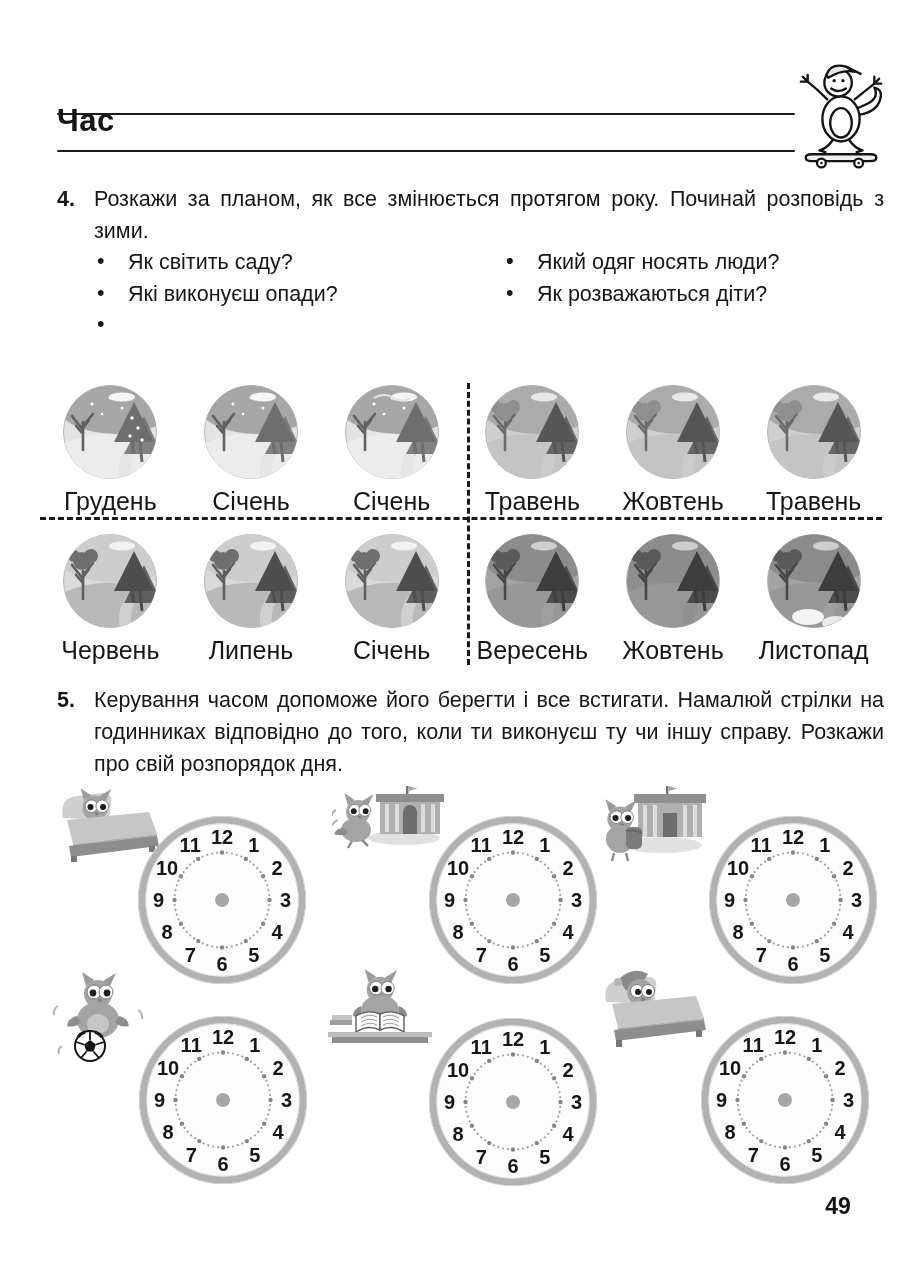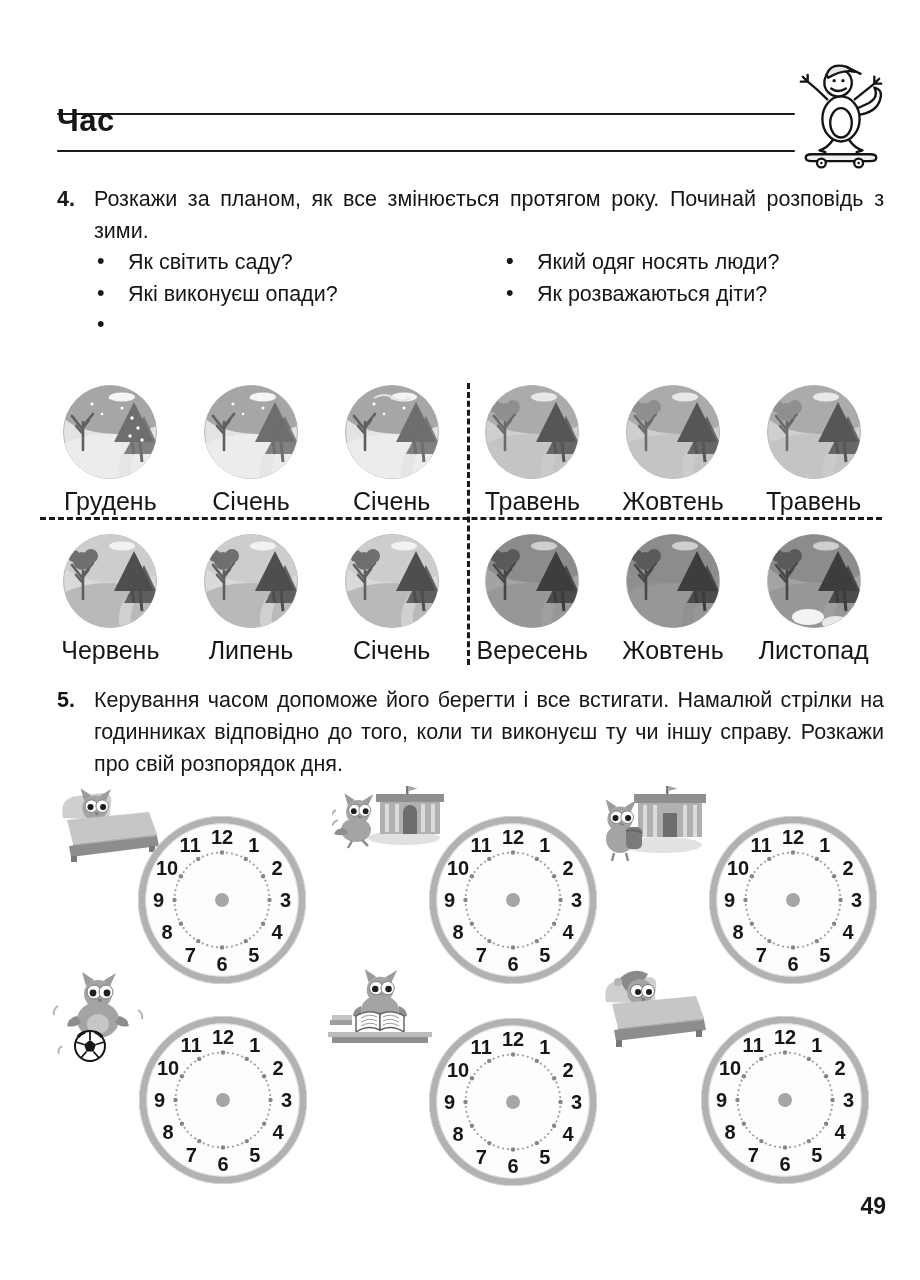--- a/index.html
+++ b/index.html
@@ -26,21 +26,21 @@
   .months{position:absolute;left:40px;top:381px;width:844px}
   .m-row{display:flex}
   .m-row.row2{margin-top:14px}
   .m-half{width:50%;display:flex;justify-content:space-evenly;padding-top:3px}
   .month{display:flex;flex-direction:column;align-items:center;width:142px}
   .month figcaption{font-size:25px;margin-top:3px;white-space:nowrap;color:#161616}
   .h-dash{position:absolute;left:0;right:2px;top:136px;border-top:3.2px dashed #1a1a1a}
   .v-dash{position:absolute;left:427px;top:2px;height:282px;border-left:3.2px dashed #1a1a1a}
   .clock{position:absolute;width:168px;height:168px}
   .activity{position:absolute}
-  .page-num{position:absolute;top:1193px;left:790px;width:96px;text-align:right;
+  .page-num{position:absolute;top:1193px;left:790px;width:96px;text-align:center;
             font-size:23px;font-weight:bold}
 </style>
 </head>
 <body>
 
 <div>
   <div class="rule" id="rule-top"></div>
   <div class="page-title">Час</div>
   <div class="rule" id="rule-bottom"></div>
   <div class="mascot" id="mascot"><svg viewBox="0 0 100 112" width="98" height="110">

